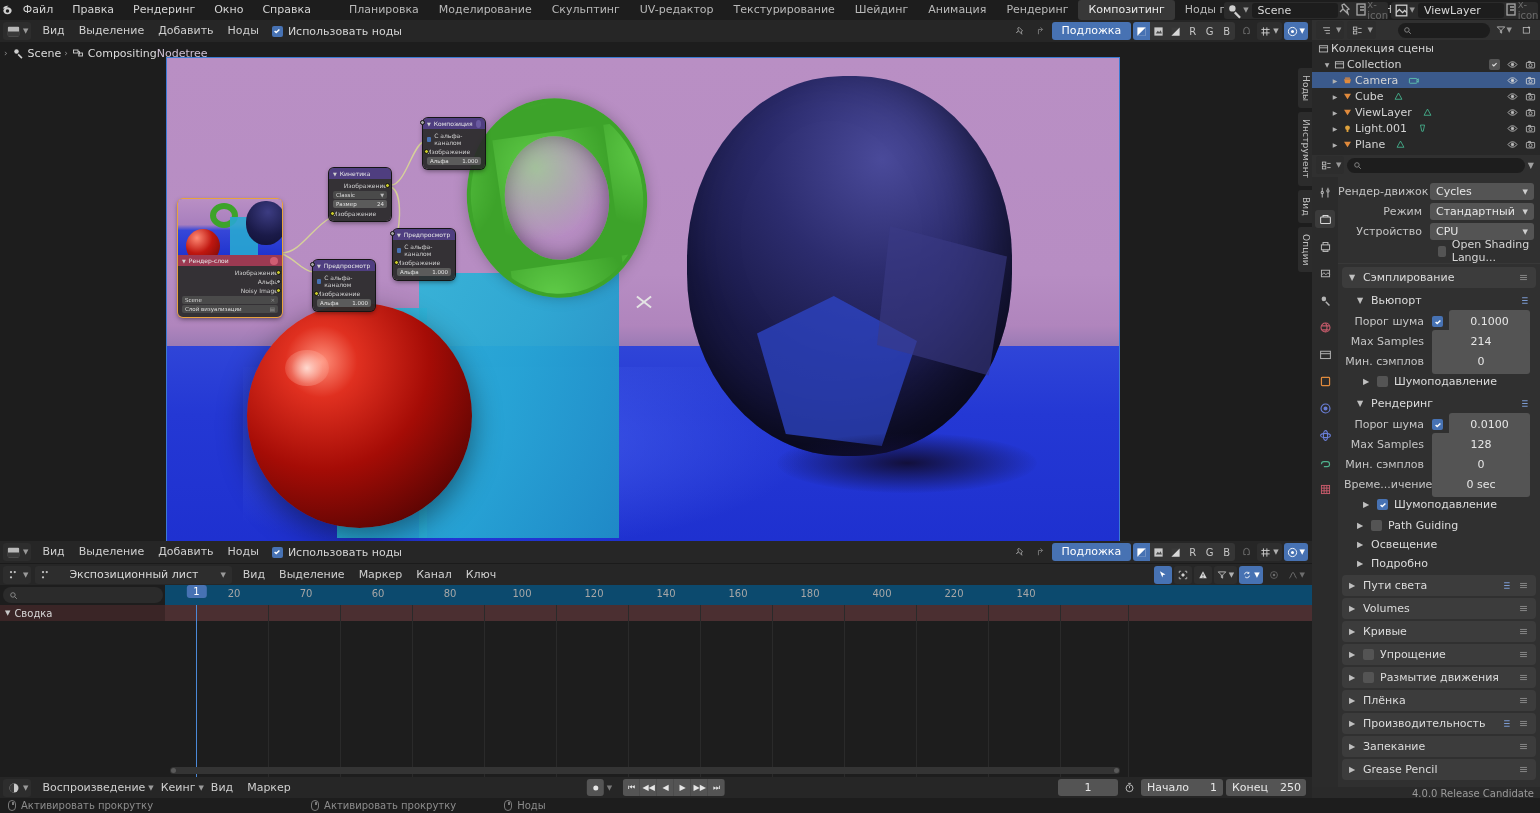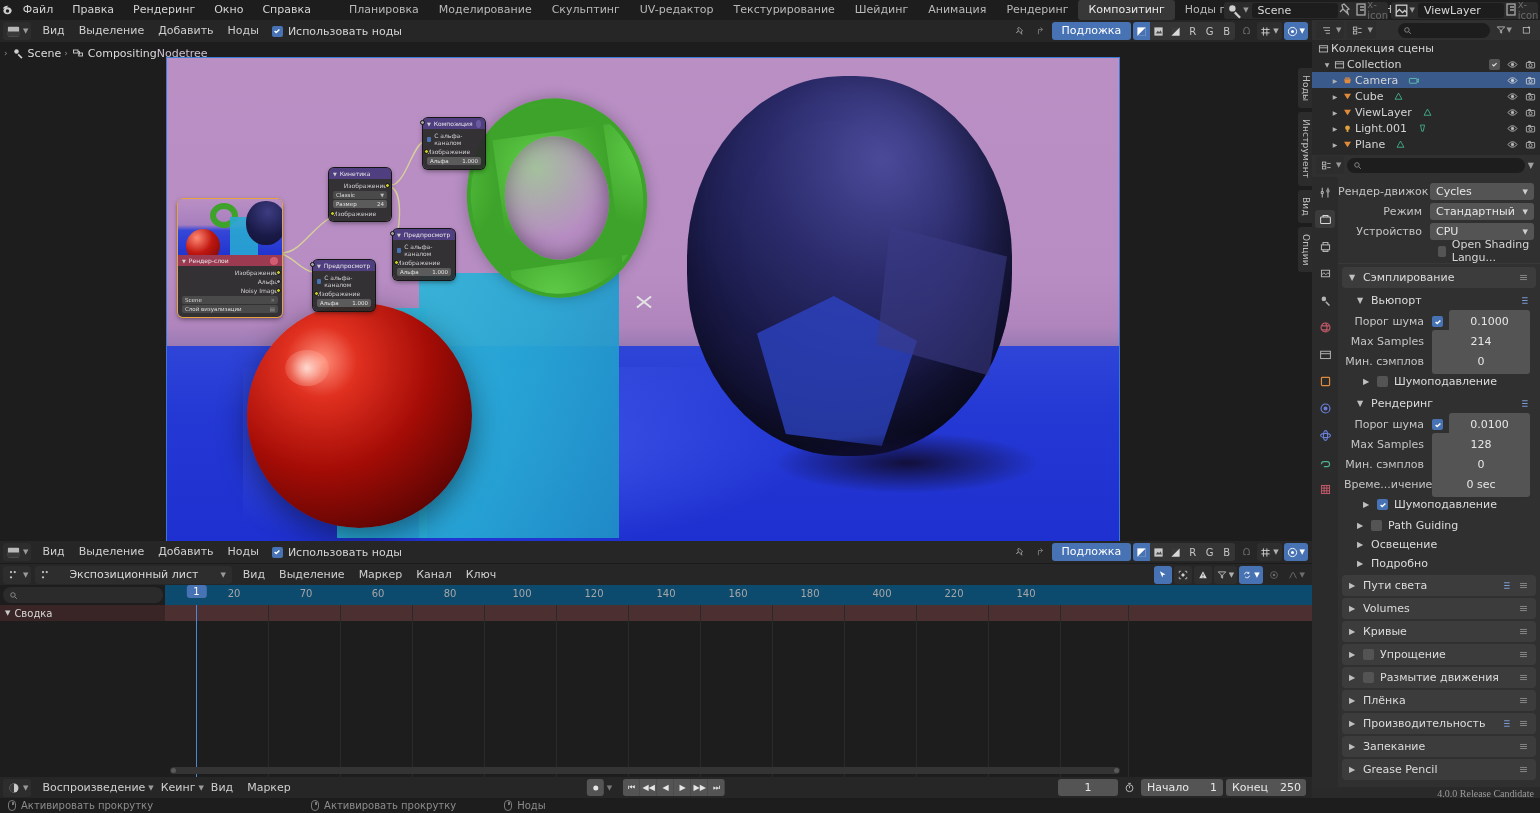--- a/index.html
+++ b/index.html
@@ -187,21 +187,21 @@
   .pfield { flex:1; height:24px; background:#545454; border-radius:3px; display:flex; align-items:center; justify-content:center; color:#e6e6e6; font-size:11px; }
   .pcheckrow { display:flex; align-items:center; gap:6px; height:18px; margin-left:100px; }
   .pchk { width:11px; height:11px; border-radius:2px; background:#545454; }
   .pchk.on { background:#4772b3; display:flex; align-items:center; justify-content:center; }
   .panel { margin:2px 4px; }
   .phdr { height:21px; background:#3c3c3c; border-radius:4px; display:flex; align-items:center; gap:6px; padding:0 7px; color:#dcdcdc; font-size:11px; position:relative; }
   .phdr.sub { background:transparent; }
   .phdr .arw { font-size:8px; color:#c0c0c0; width:8px; }
   .phdr .right { position:absolute; right:7px; display:flex; align-items:center; gap:7px; color:#9a9a9a; }
   .pdivider { height:1px; background:#383838; margin:3px 0; }
-  .versionbar { position:absolute; left:0; right:0; bottom:0; height:13px; background:#2a2a2a; color:#9a9a9a; font-size:10px; display:flex; align-items:center; justify-content:flex-end; padding-right:6px;font-family:Liberation Serif, serif; }
+  .versionbar { position:absolute; left:0; right:0; bottom:0; height:13px; background:#2a2a2a; color:#9a9a9a; font-size:10px; display:flex; align-items:center; justify-content:flex-end; padding-right:6px; }
 
   
   .statusbar { position:absolute; left:0; top:798px; width:1540px; height:15px; background:#1d1d1d; display:flex; align-items:center; gap:18px; padding-left:8px; color:#8c8c8c; font-size:10px; }
   .sb-item { display:flex; align-items:center; gap:5px; }
   .mouseicn { width:8px; height:11px; border:1px solid #7a7a7a; border-radius:4px; position:relative; }
   .mouseicn::after { content:""; position:absolute; left:3px; top:1px; width:2px; height:3px; background:#7a7a7a; }
 </style>
 </head>
 <body>
 

